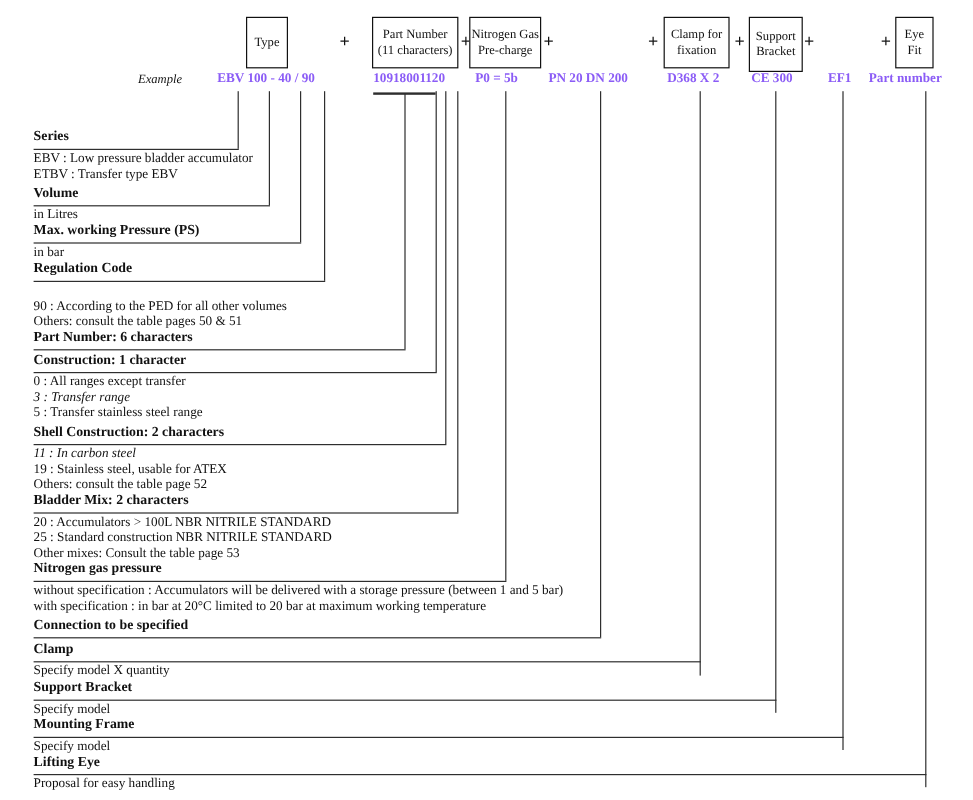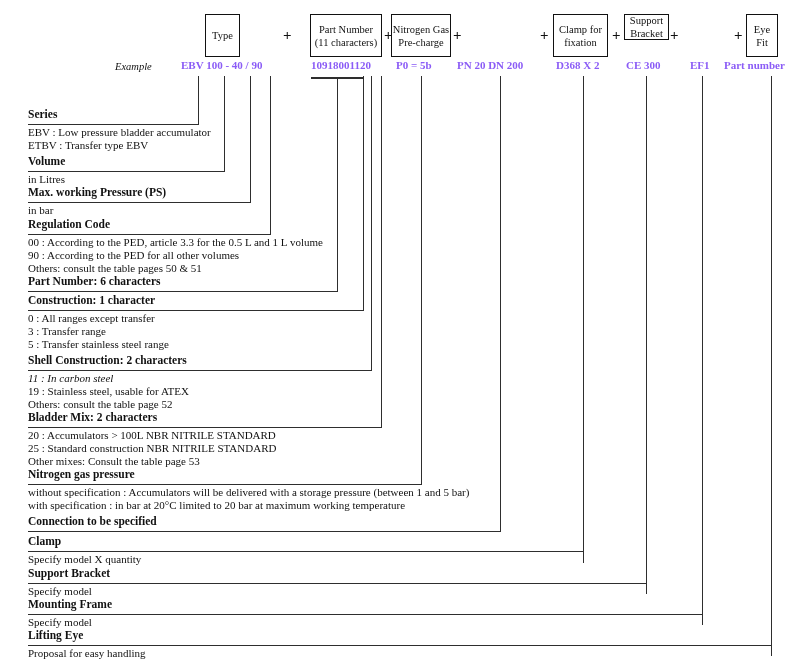--- a/index.html
+++ b/index.html
@@ -93,21 +93,21 @@
   <div class="plus" style="left:453px; top:28px;">+</div>
 
   <div class="plus" style="left:540px; top:28px;">+</div>
 
   <div class="fbox" style="left:553px; top:14px; width:55px; height:43px;">
     <span>Clamp for</span>
     <span>fixation</span>
   </div>
   <div class="plus" style="left:612px; top:28px;">+</div>
 
-  <div class="fbox" style="left:624px; top:14px; width:45px; height:26px;">
+  <div class="fbox" style="left:624px; top:14px; width:45px; height:46px;">
     <span>Support</span>
     <span>Bracket</span>
   </div>
   <div class="plus" style="left:670px; top:28px;">+</div>
 
   <div class="plus" style="left:734px; top:28px;">+</div>
 
   <div class="fbox" style="left:746px; top:14px; width:32px; height:43px;">
     <span>Eye</span>
     <span>Fit</span>
@@ -162,31 +162,30 @@
   <div class="lg-head" style="left:28px; top:155px;">Volume</div>
   <div class="lg-rule" style="left:28px; top:171px; width:197px;"></div>
   <div class="lg-line" style="left:28px; top:173px;">in Litres</div>
 
   <div class="lg-head" style="left:28px; top:186px;">Max. working Pressure (PS)</div>
   <div class="lg-rule" style="left:28px; top:202px; width:223px;"></div>
   <div class="lg-line" style="left:28px; top:204px;">in bar</div>
 
   <div class="lg-head" style="left:28px; top:218px;">Regulation Code</div>
   <div class="lg-rule" style="left:28px; top:234px; width:243px;"></div>
-  <div class="lg-line" style="left:28px; top:236px;">00 : According to the PED, article 3.3 for the 0.5 L and 1 L volume</div>
   <div class="lg-line" style="left:28px; top:249px;">90 : According to the PED for all other volumes</div>
   <div class="lg-line" style="left:28px; top:262px;">Others: consult the table pages 50 &amp; 51</div>
 
   <div class="lg-head" style="left:28px; top:275px;">Part Number: 6 characters</div>
   <div class="lg-rule" style="left:28px; top:291px; width:310px;"></div>
 
   <div class="lg-head" style="left:28px; top:294px;">Construction:  1 character</div>
   <div class="lg-rule" style="left:28px; top:310px; width:336px;"></div>
   <div class="lg-line" style="left:28px; top:312px;">0 : All ranges except transfer</div>
-  <div class="lg-line" style="left:28px; top:325px;">3 : Transfer range</div>
+  <div class="lg-line" style="left:28px; top:325px;font-style:italic;">3 : Transfer range</div>
   <div class="lg-line" style="left:28px; top:338px;">5 : Transfer stainless steel range</div>
 
   <div class="lg-head" style="left:28px; top:354px;">Shell Construction: 2 characters</div>
   <div class="lg-rule" style="left:28px; top:370px; width:344px;"></div>
   <div class="lg-line" style="left:28px; top:372px;font-style:italic;">11 : In carbon steel</div>
   <div class="lg-line" style="left:28px; top:385px;">19 : Stainless steel, usable for ATEX</div>
   <div class="lg-line" style="left:28px; top:398px;">Others: consult the table page 52</div>
 
   <div class="lg-head" style="left:28px; top:411px;">Bladder Mix:  2 characters</div>
   <div class="lg-rule" style="left:28px; top:427px; width:354px;"></div>

